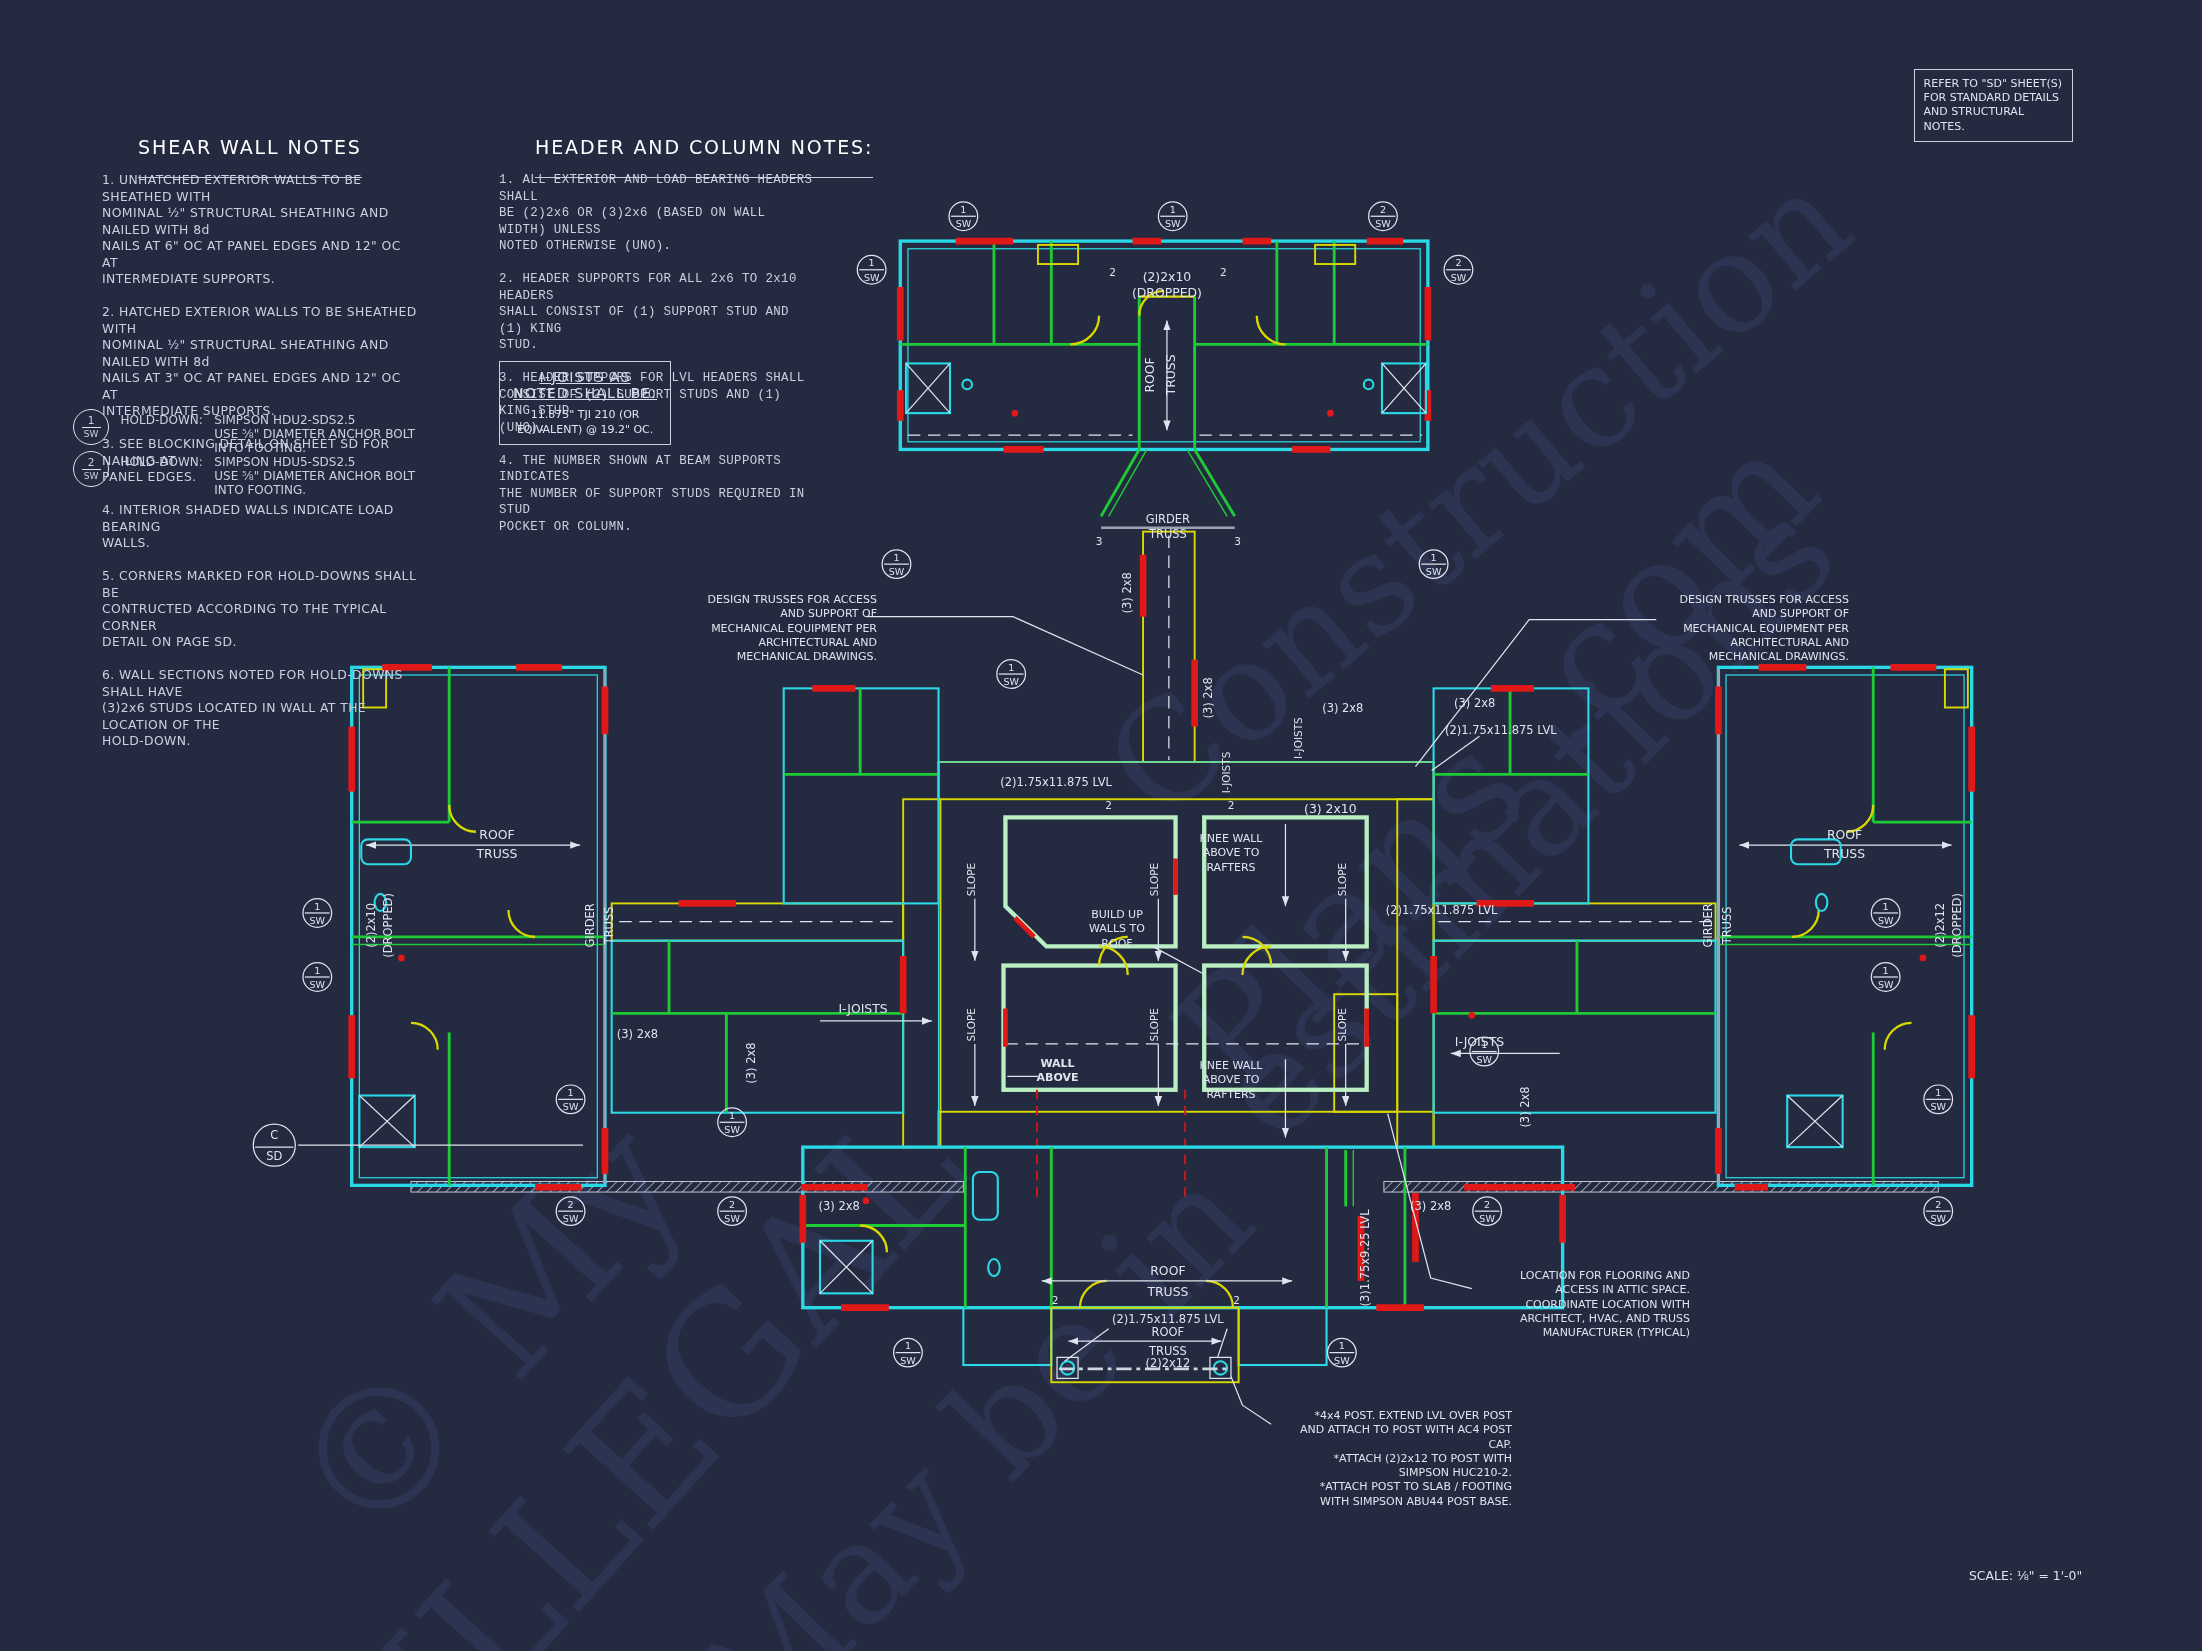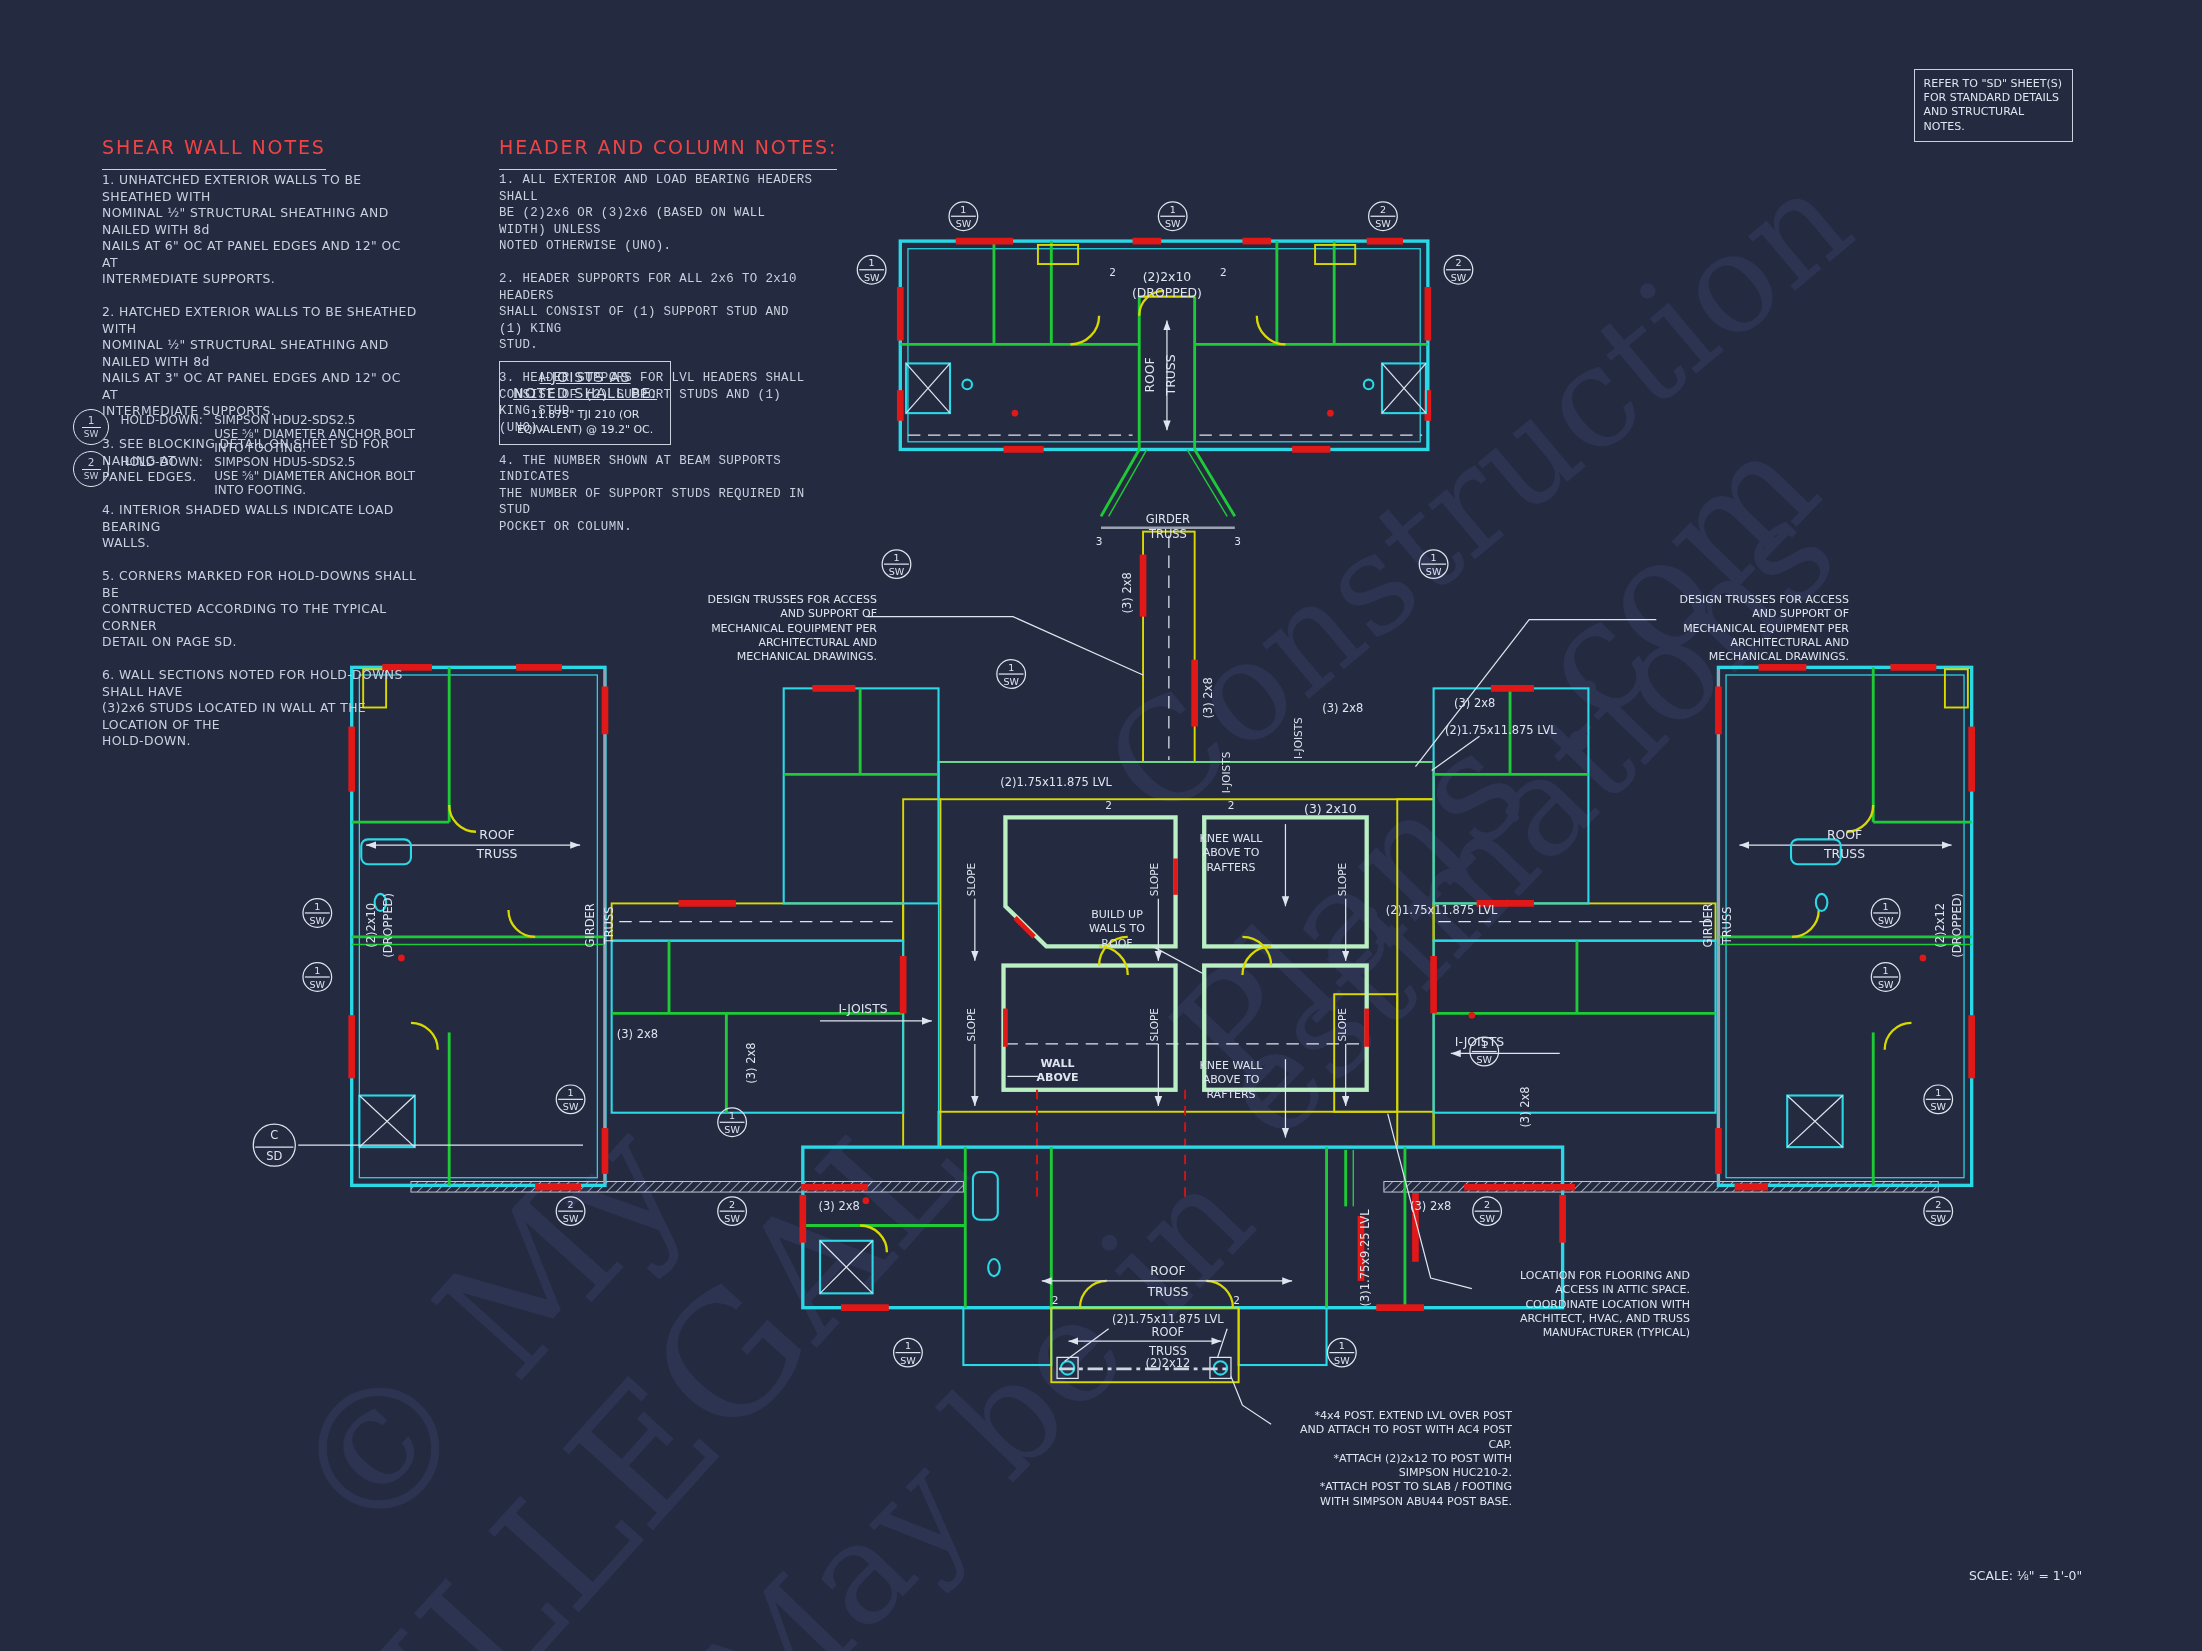--- a/index.html
+++ b/index.html
@@ -3,22 +3,22 @@
 <meta charset="utf-8">
 <style>
   html,body{margin:0;padding:0;background:#1d2336;}
   .sheet{position:relative;width:2202px;height:1652px;background:#242a40;overflow:hidden;
          font-family:"DejaVu Sans",sans-serif;color:#dfe5ee;}
   .wm{position:absolute;color:#2d3452;font-family:"DejaVu Serif",serif;white-space:nowrap;
       transform-origin:left center;user-select:none;}
   .plan{position:absolute;left:0;top:0;}
   .note{position:absolute;color:#c9d1df;font-size:12.4px;line-height:1.33;letter-spacing:0.4px;}
   .pre{white-space:pre-line;}
-  .ntitle{position:absolute;color:#ef4444;font-size:19px;letter-spacing:1.9px;
-          border-bottom:1.5px solid #c9d1df;padding-bottom:11px;}
+  .ntitle{position:absolute;color:#ffffff;font-size:19px;letter-spacing:1.9px;
+          border-bottom:1.5px solid #c9d1df;padding-bottom:19px;margin-left:36px;}
   .small{font-size:11px;line-height:1.3;}
   .box{position:absolute;border:1.3px solid #c9d1df;padding:6.7px 8.6px;text-align:center;}
   .hd{position:absolute;display:flex;gap:11.5px;align-items:flex-start;color:#c9d1df;font-size:12px;}
   .swcirc{width:34px;height:34px;border:1.5px solid #dfe5ee;border-radius:50%;display:flex;
           flex-direction:column;align-items:center;justify-content:center;line-height:1;flex:none;}
   .swcirc .num{font-size:10.5px;border-bottom:1.3px solid #dfe5ee;width:19px;text-align:center;padding-bottom:1.9px;}
   .swcirc .tag{font-size:9px;padding-top:1.9px;}
   .hdlabel{padding-top:3.8px;flex:none;}
   .hdbody{padding-top:3.8px;}
   .titleblock{position:absolute;right:7.6px;}

